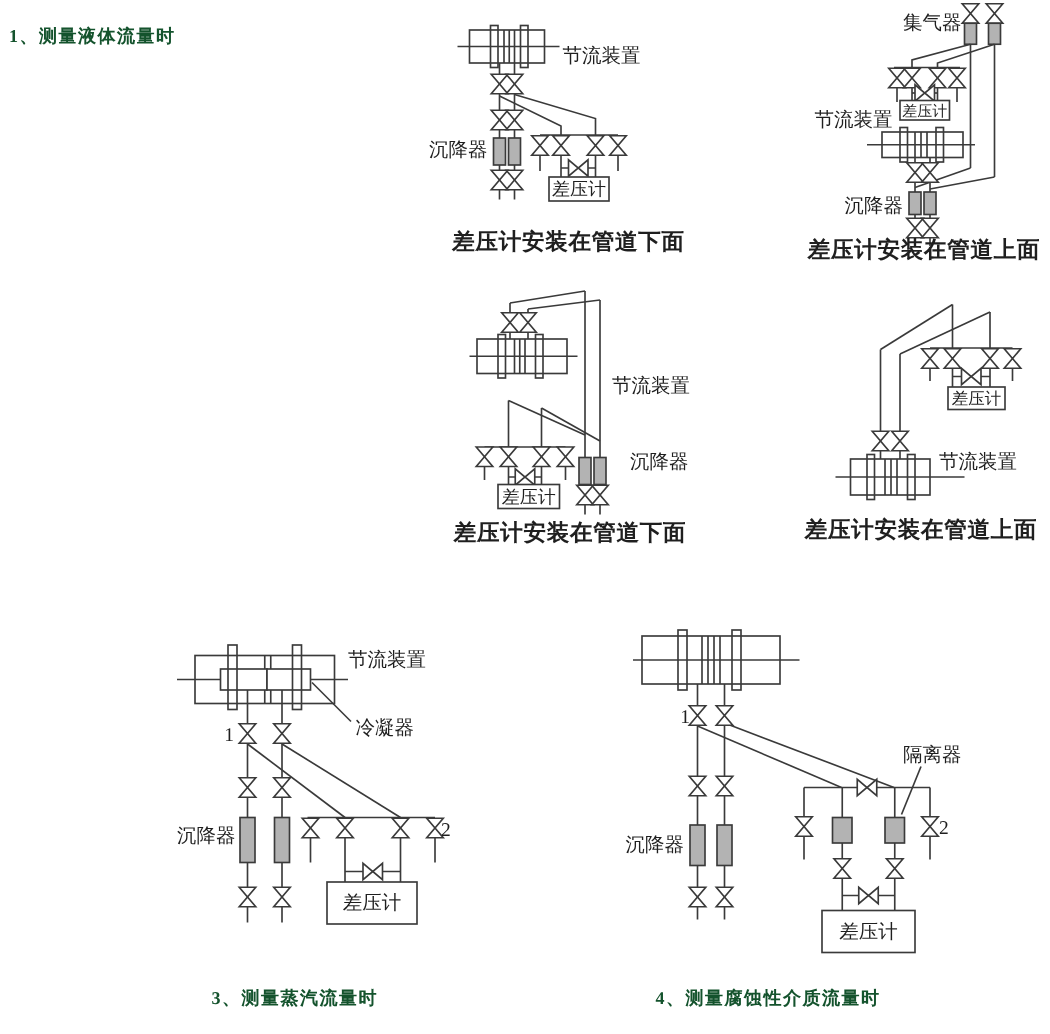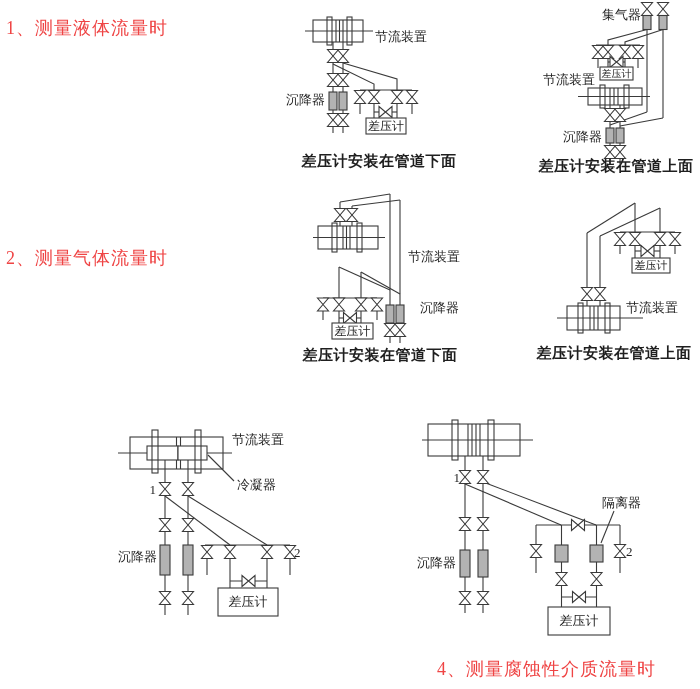--- a/index.html
+++ b/index.html
@@ -1,18 +1,18 @@
 <!DOCTYPE html>
 <html><head>
 <meta charset="utf-8">
 <style>
   html,body{margin:0;padding:0;background:#fff;}
   .stage{position:relative;width:700px;height:689px;background:#fff;overflow:hidden;
          font-family:"Liberation Serif",serif;color:#222;}
-  .sec-title{position:absolute;font-weight:normal;font-size:18px;letter-spacing:1px;color:#ef4444;white-space:nowrap;}
+  .sec-title{position:absolute;font-weight:bold;font-size:12px;letter-spacing:1px;color:#14532d;white-space:nowrap;}
   svg{position:absolute;overflow:visible;}
   .ln{stroke:#3a3a3a;stroke-width:1.1;fill:none;}
   .box{stroke:#3a3a3a;stroke-width:1.1;fill:#ffffff;}
   .gry{stroke:#3a3a3a;stroke-width:1.1;fill:#b3b3b3;}
   .vlv{stroke:#3a3a3a;stroke-width:1.1;fill:#ffffff;}
   text{fill:#1f1f1f;stroke:none;font-family:"Liberation Serif",serif;font-size:13px;}
   .cap{font-weight:bold;font-size:15px;letter-spacing:0.5px;}
   .t12{font-size:12px;}
   .t11{font-size:11px;}
   .t10{font-size:10px;}
@@ -29,21 +29,21 @@
           <path d="M-5.5,6.5 H5.5 L0,0 Z"></path>
         </g>
       <g id="vh">
           <path d="M-6.5,-5.5 V5.5 L0,0 Z"></path>
           <path d="M6.5,-5.5 V5.5 L0,0 Z"></path>
         </g>
     </defs>
   </svg>
 
   <div class="sec-title" style="left:6px;top:16px;">1、测量液体流量时</div>
-  <div class="sec-title" style="left:6px;top:246px;">2、测量气体流量时</div>
+  <div class="sec-title" style="left:141px;top:657px;">3、测量蒸汽流量时</div>
   <div class="sec-title" style="left:437px;top:657px;text-align:center;">4、测量腐蚀性介质流量时</div>
 
   <svg style="left:280px;top:0;" width="185" height="175" viewBox="0 0 185 175">
     <g>
       <line class="ln" x1="25" y1="31" x2="93" y2="31"></line>
       <rect class="ln" x="33" y="20" width="50" height="22"></rect>
       <rect class="ln" x="47" y="17" width="5" height="28"></rect>
       <rect class="ln" x="67" y="17" width="5" height="28"></rect>
       <line class="ln" x1="56" y1="20" x2="56" y2="42"></line>
       <line class="ln" x1="59.5" y1="20" x2="59.5" y2="42"></line>

